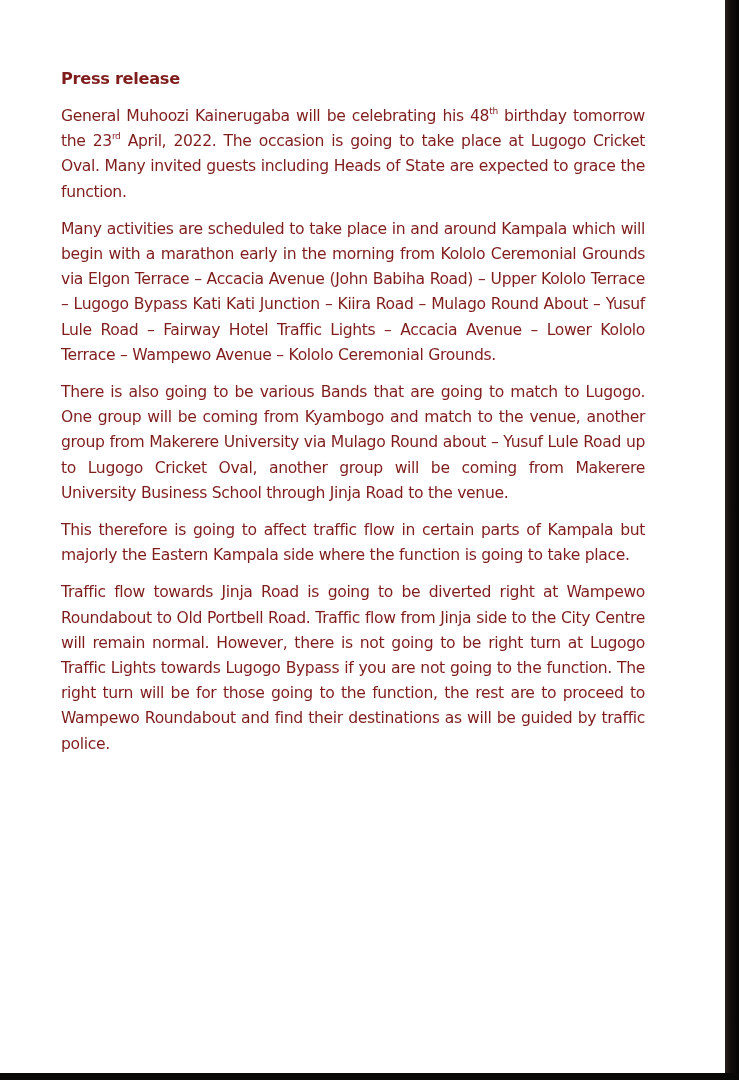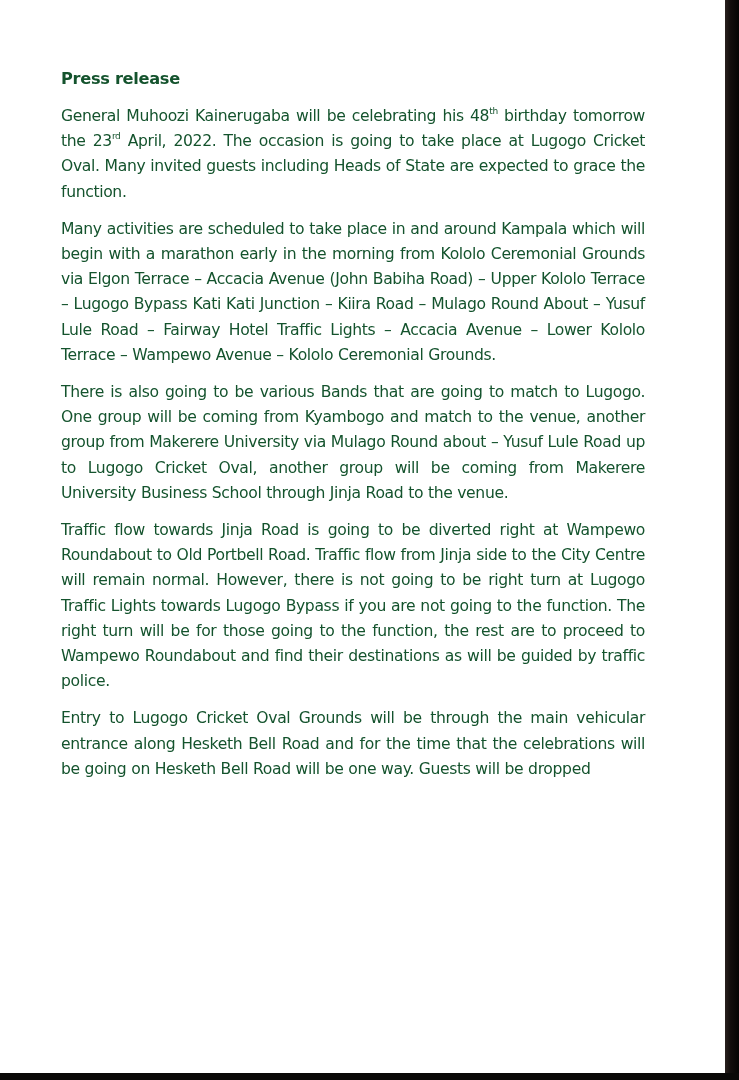--- a/index.html
+++ b/index.html
@@ -34,21 +34,21 @@
       width: 739px;
       height: 7px;
       background: #0a0807;
     }
     .content {
       position: absolute;
       left: 61px;
       top: 66px;
       width: 592px;
       font-family: "DejaVu Sans", sans-serif;
-      color: #14532d;
+      color: #7f1d1d;
       font-size: 15.6px;
       line-height: 25.2px;
       letter-spacing: -0.35px;
     }
     .title {
       font-weight: bold;
       font-size: 16.2px;
       margin: 0 0 13px 0;
       line-height: 25px;
       letter-spacing: -0.3px;
@@ -68,19 +68,19 @@
 </head>
 <body>
 
 <div class="page">
   <div class="content">
     <div class="title">Press release</div>
     <div id="paragraphs">
         <p class="para"><span>General Muhoozi Kainerugaba will be celebrating his 48</span><sup>th</sup><span> birthday tomorrow the 23</span><sup>rd</sup><span> April, 2022. The occasion is going to take place at Lugogo Cricket Oval. Many invited guests including Heads of State are expected to grace the function.</span></p>
         <p class="para"><span>Many activities are scheduled to take place in and around Kampala which will begin with a marathon early in the morning from Kololo Ceremonial Grounds via Elgon Terrace – Accacia Avenue (John Babiha Road) – Upper Kololo Terrace – Lugogo Bypass Kati Kati Junction – Kiira Road – Mulago Round About – Yusuf Lule Road – Fairway Hotel Traffic Lights – Accacia Avenue – Lower Kololo Terrace – Wampewo Avenue – Kololo Ceremonial Grounds.</span></p>
         <p class="para"><span>There is also going to be various Bands that are going to match to Lugogo. One group will be coming from Kyambogo and match to the venue, another group from Makerere University via Mulago Round about – Yusuf Lule Road up to Lugogo Cricket Oval, another group will be coming from Makerere University Business School through Jinja Road to the venue.</span></p>
+        <p class="para"><span>This therefore is going to affect traffic flow in certain parts of Kampala but majorly the Eastern Kampala side where the function is going to take place.</span></p>
         <p class="para"><span>Traffic flow towards Jinja Road is going to be diverted right at Wampewo Roundabout to Old Portbell Road. Traffic flow from Jinja side to the City Centre will remain normal. However, there is not going to be right turn at Lugogo Traffic Lights towards Lugogo Bypass if you are not going to the function. The right turn will be for those going to the function, the rest are to proceed to Wampewo Roundabout and find their destinations as will be guided by traffic police.</span></p>
-        <p class="para"><span>Entry to Lugogo Cricket Oval Grounds will be through the main vehicular entrance along Hesketh Bell Road and for the time that the celebrations will be going on Hesketh Bell Road will be one way. Guests will be dropped</span></p>
       </div>
   </div>
 </div>
 <div class="right-edge"></div>
 <div class="bottom-edge"></div>
 
 </body></html>

